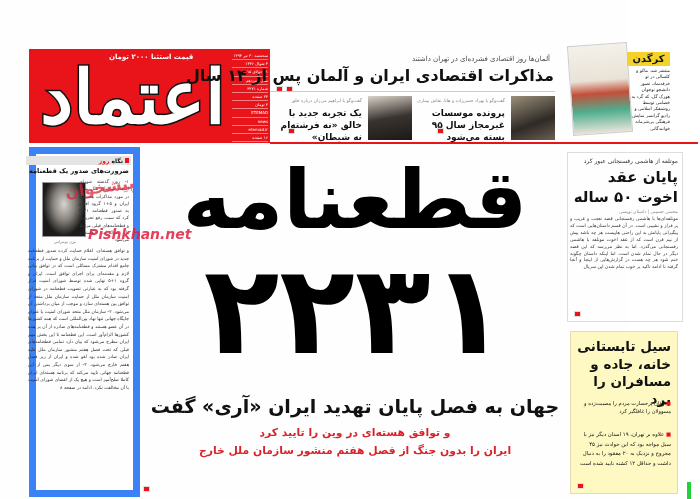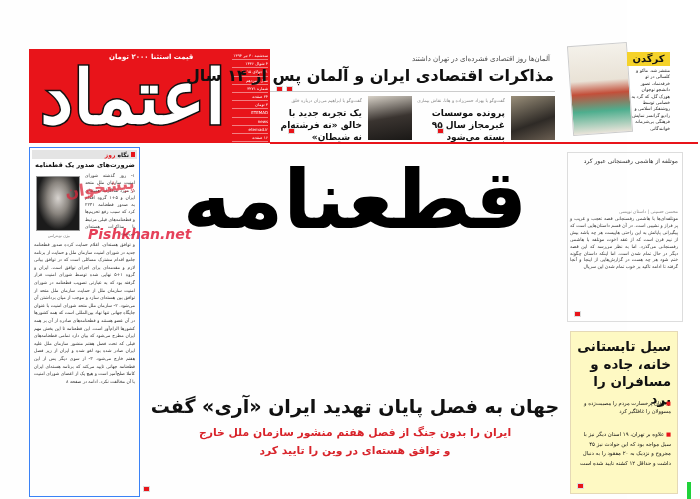--- a/index.html
+++ b/index.html
@@ -39,21 +39,21 @@
   .rc-body { position: absolute; right: 4px; top: 63px; width: 108px; font-size: 4.6px; line-height: 6.9px; text-align: justify; color: #333; }
 
   .flood { position: absolute; left: 570px; top: 331px; width: 108px; height: 163px; background: #fef9c3; border: 1px solid #e5d9b6; }
   .flood-title { position: absolute; right: 6px; top: 6px; width: 96px; font-size: 13.5px; font-weight: bold; line-height: 17.5px; text-align: right; }
   .flood-lead { position: absolute; right: 6px; top: 67px; width: 96px; font-size: 5.2px; line-height: 8.2px; text-align: right; }
   .flood-body { position: absolute; right: 6px; top: 98px; width: 96px; font-size: 5.4px; line-height: 9.6px; text-align: right; }
   .bullet { color: #e8141a; }
   .green-bar { position: absolute; left: 687px; top: 482px; width: 4px; height: 17px; background: #1fd23a; }
 
   
-  .left-col { position: absolute; left: 29px; top: 147px; width: 111px; height: 350px; border: 1px solid #3b82f6; }
+  .left-col { position: absolute; left: 29px; top: 147px; width: 111px; height: 350px; border: 7px solid #3b82f6; }
   .lc-head { position: absolute; right: 2px; top: 2px; width: 105px; height: 9px; background: #e4e4e4; }
   .lc-label { position: absolute; right: 8px; top: 1px; font-size: 6px; font-weight: bold; }
   .lc-label .red { color: #e8141a; }
   .lc-headmark { position: absolute; right: 2px; top: 2px; width: 4px; height: 5px; background: #e8141a; }
   .lc-title { position: absolute; right: 4px; top: 13px; font-size: 6.6px; font-weight: bold; white-space: nowrap; }
   .lc-photo { position: absolute; left: 6px; top: 28px; width: 44px; height: 55px; background: radial-gradient(ellipse at 50% 40%, #d7d3cf 0%, #8a857f 35%, #1b1b1b 70%); border: 1px solid #999; }
   .lc-caption { position: absolute; left: 6px; top: 85px; width: 46px; font-size: 3.8px; color: #777; text-align: center; }
   .lc-body-top { position: absolute; right: 4px; top: 24px; width: 50px; font-size: 4.5px; line-height: 7.3px; color: #333; text-align: justify; }
   .lc-body { position: absolute; right: 4px; top: 93px; width: 101px; font-size: 4.5px; line-height: 7.6px; color: #333; text-align: justify; }
   .watermark-fa { position: absolute; left: 65px; top: 178px; font-size: 16px; color: rgba(220,40,60,0.75); font-weight: bold; transform: rotate(-8deg); }
@@ -128,28 +128,30 @@
     <div class="lc-caption">بیژن نوبه‌رامی</div>
     <div class="lc-body-top">۱- روز گذشته شورای امنیت سازمان ملل متحد در مورد مذاکرات هسته‌ای ایران و ۵+۱ گروه اقدام به صدور قطعنامه ۲۲۳۱ کرد که سبب رفع تحریم‌ها و قطعنامه‌های قبلی مرتبط با مذاکرات هسته‌ای می‌شود</div>
     <div class="lc-body">و توافق هسته‌ای، اعلام حمایت کرده صدور قطعنامه جدید در شورای امنیت سازمان ملل و حمایت از برنامه جامع اقدام مشترک مسائلی است که در توافق بیانی لازم و مقدمه‌ای برای اجرای توافق است. ایران و گروه ۱+۵ نهایی شده توسط شورای امنیت قرار گرفته بود که به عبارتی تصویب قطعنامه در شورای امنیت سازمان ملل از حمایت سازمان ملل متحد از توافق بین هسته‌ای سازد و موجب از میان برداشتن آن می‌شود. ۲- سازمان ملل متحد شورای امنیت با عنوان جایگاه جهانی تنها نهاد بین‌المللی است که همه کشورها در آن عضو هستند و قطعنامه‌های صادره از آن بر همه کشورها الزام‌آور است. این قطعنامه تا این بخش مهم ایران مطرح می‌شود که بیان دارد تمامی قطعنامه‌های قبلی که تحت فصل هفتم منشور سازمان ملل علیه ایران صادر شده بود لغو شده و ایران از زیر فصل هفتم خارج می‌شود. ۳- از سوی دیگر پس از این قطعنامه جهانی تایید می‌کند که برنامه هسته‌ای ایران کاملا صلح‌آمیز است و هیچ یک از اعضای شورای امنیت با آن مخالفت نکرد. ادامه در صفحه ۸</div>
   </div>
   <div class="page-tag" style="left:143px; top:486px;"></div>
 
   <div class="watermark-fa">پیشخوان</div>
   <div class="watermark-en">Pishkhan.net</div>
 
   <div class="main-title">قطعنامه</div>
+  <div class="main-number">۲۲۳۱</div>
   <div class="main-sub">جهان به فصل پایان تهدید ایران «آری» گفت</div>
   <div class="main-red">
+    <div>و توافق هسته‌ای در وین را تایید کرد</div>
     <div>ایران را بدون جنگ از فصل هفتم منشور سازمان ملل خارج</div>
-    <div>و توافق هسته‌ای در وین را تایید کرد</div>
   </div>
 
   <div class="right-col">
     <div class="rc-kicker">موتلفه از هاشمی رفسنجانی عبور کرد</div>
+    <div class="rc-title">پایان عقد اخوت ۵۰ ساله</div>
     <div class="rc-author">محسن حسینی | داستان نویسی</div>
     <div class="rc-body">موتلفه‌ای‌ها با هاشمی رفسنجانی قصه تعجب و غریب و پر فراز و نشیبی است. در آن قسم داستان‌هایی است که پیگیرانی پایانش به این راحتی هاییست هر چه باشد بیش از نیم قرن است که از عقد اخوت موتلفه با هاشمی رفسنجانی می‌گذرد. اما به نظر می‌رسد که این قصه دیگر در حال تمام شدن است. اما اینکه داستان چگونه ختم شود هر چه هست در گزارش‌هایی از اینجا و آنجا گرفته تا ادامه تاکید بر خوب تمام شدن این سریال</div>
     <div class="page-tag" style="left:6px; top:158px;"></div>
   </div>
 
   <div class="flood">
     <div class="flood-title">سیل تابستانی خانه، جاده و مسافران را برد</div>
     <div class="flood-lead"><span class="bullet">■</span><span>توفان پرخسارت مردم را مصیبت‌زده و مسوولان را غافلگیر کرد</span></div>
     <div class="flood-body"><span class="bullet">■ </span><span>علاوه بر تهران، ۱۹ استان دیگر نیز با سیل مواجه بود که این حوادث نیز ۴۵ مجروح و نزدیک به ۲۰ مفقود را به دنبال داشت و حداقل ۱۲ کشته تایید شده است</span></div>
     <div class="page-tag" style="left:6px; top:151px;"></div>

